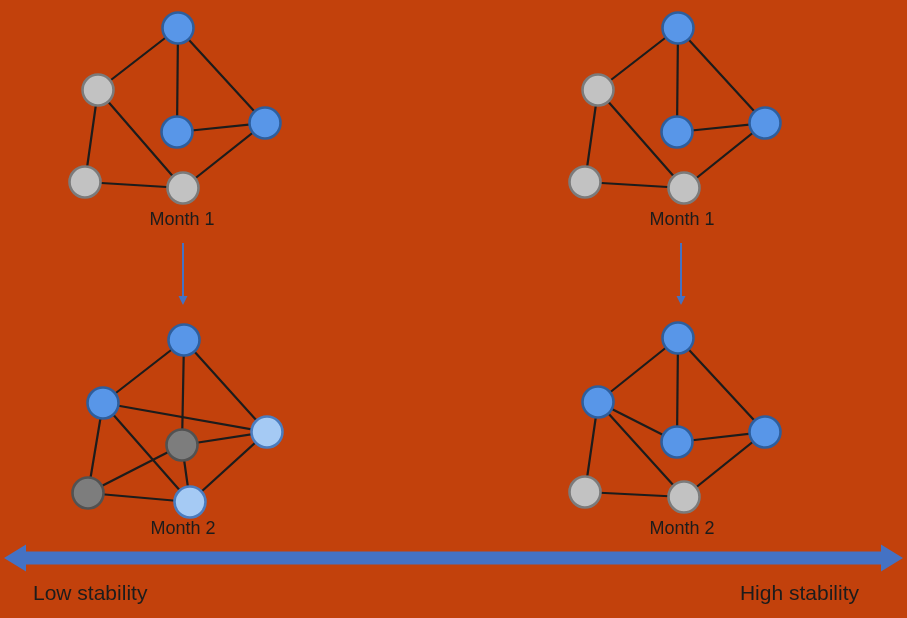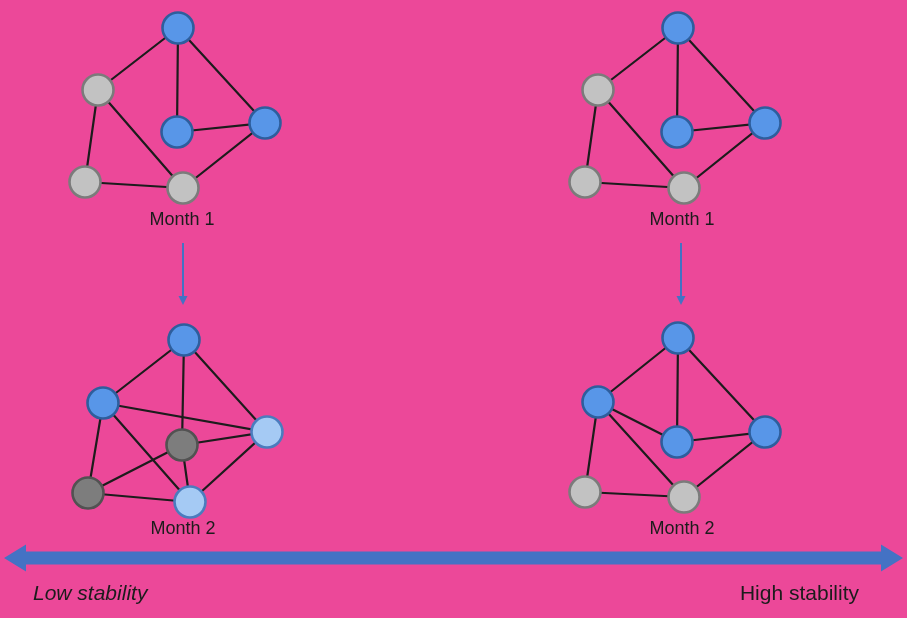--- a/index.html
+++ b/index.html
@@ -5,36 +5,36 @@
   html, body {
     margin: 0;
     padding: 0;
     background: #ffffff;
     font-family: "Liberation Sans", sans-serif;
   }
   .canvas {
     position: relative;
     width: 907px;
     height: 618px;
-    background: #ec4899;
+    background: #c2410c;
     overflow: hidden;
   }
   svg.diagram {
     position: absolute;
     left: 0;
     top: 0;
   }
   .axis-label {
     position: absolute;
     top: 581px;
     font-size: 21px;
     color: #1c1c1c;
     white-space: nowrap;
   }
-  .axis-label.low  { left: 33px; font-style: italic; }
+  .axis-label.low  { left: 33px; }
   .axis-label.high { right: 48px; text-align: right; }
   .month-label {
     font-size: 18px;
     fill: #1c1c1c;
     font-family: "Liberation Sans", sans-serif;
   }
 </style>
 </head>
 <body>
 

